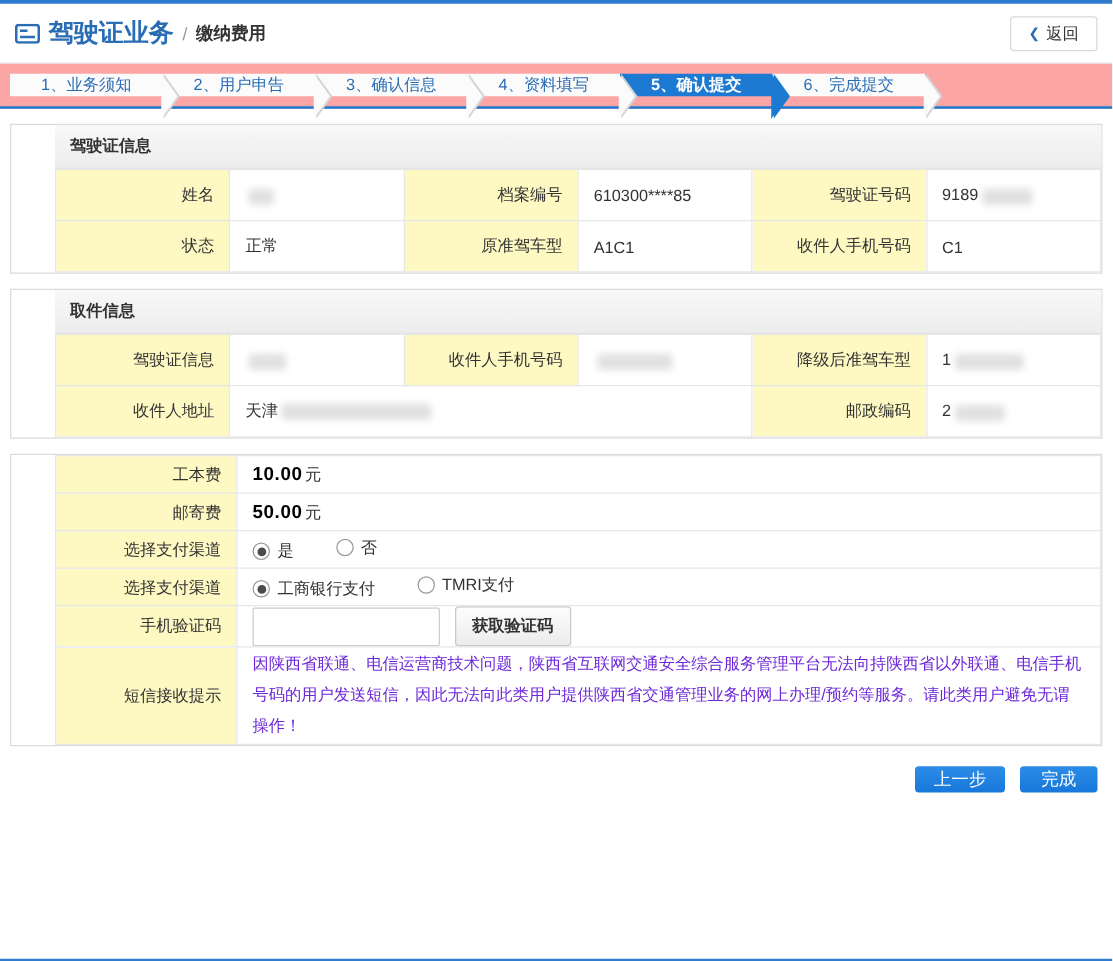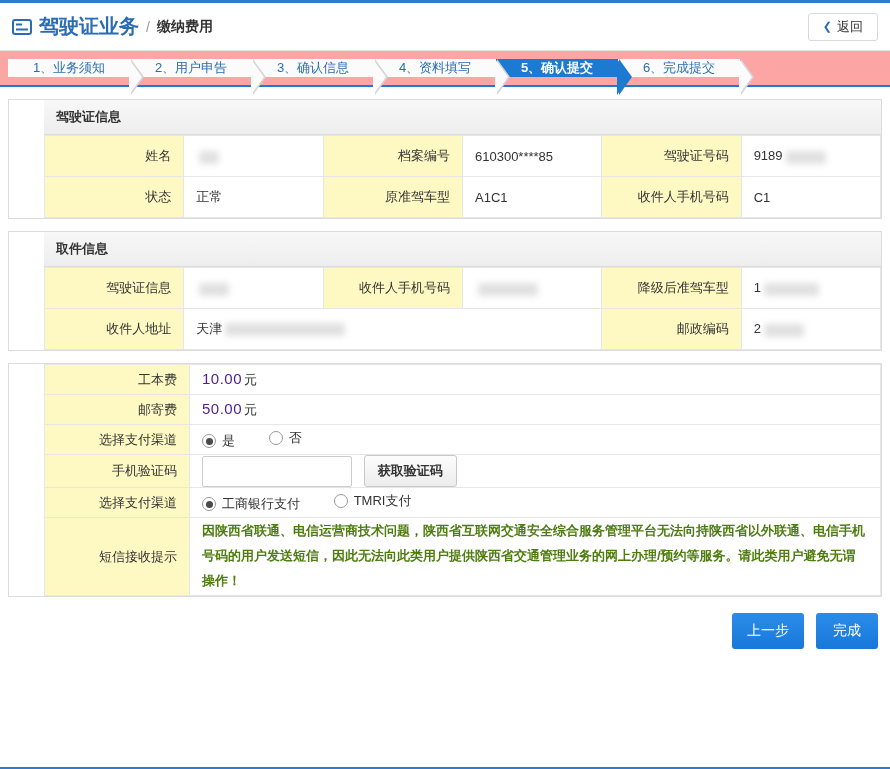--- a/index.html
+++ b/index.html
@@ -52,40 +52,40 @@
 
   
   .redact { display:inline-block; height:13px; border-radius:3px; background:#a8a8a8;
             filter:blur(3px); opacity:.35; vertical-align:middle; margin-left:3px; }
   .w20{width:20px}.w30{width:30px}.w40{width:40px}.w55{width:55px}.w60{width:60px}.w120{width:120px}
 
   
   .fees td { height:30px; }
   .fees td.lbl { width:145px; }
   .fees td.val { white-space:normal; }
-  .fee-number { color:#4c1d95; font-size:15px; font-weight:normal; letter-spacing:.5px; }
+  .fee-number { color:#000000; font-size:15px; font-weight:bold; letter-spacing:.5px; }
   .fee-unit { color:#333; margin-left:2px; }
 
   .radio { display:inline-flex; align-items:center; gap:6px; margin-right:30px; cursor:pointer; }
   .rb { width:14px; height:14px; border:1px solid #9a9a9a; border-radius:50%; background:#fff;
         display:inline-flex; align-items:center; justify-content:center; flex:none; }
   .rb.checked::after { content:""; width:7px; height:7px; border-radius:50%; background:#4a4a4a; }
 
   .code-input { width:150px; height:31px; border:1px solid #ccc; border-radius:2px; padding:0 8px;
                 font-size:13px; font-family:inherit; vertical-align:middle; }
   .code-btn { height:32px; padding:0 13px; margin-left:8px; background:linear-gradient(#fdfdfd,#ececec);
               border:1px solid #c9c9c9; border-radius:3px; font-size:13px; font-weight:bold; color:#333;
               cursor:pointer; vertical-align:middle; font-family:inherit; }
 
   .sms-row td { height:78px; }
-  .sms-tip { color:#4d7c0f; line-height:1.9; white-space:normal;font-weight:bold; }
+  .sms-tip { color:#6d28d9; line-height:1.9; white-space:normal; }
 
   
   .footer { display:flex; justify-content:flex-end; gap:12px; padding:16px 12px 0; }
-  .btn-blue { min-width:62px; height:36px; padding:0 15px; border:none; border-radius:3px;
+  .btn-blue { min-width:62px; height:21px; padding:0 15px; border:none; border-radius:3px;
               background:linear-gradient(#2b8ce8,#1878da); color:#fff; font-size:14px;
               cursor:pointer; font-family:inherit; }
   .bottomline { height:2px; background:#2e7bd0; margin-top:auto; flex:none; }
 </style>
 </head>
 <body>
 
 <div class="page">
   <div class="topline"></div>
 
@@ -218,37 +218,37 @@
             <span class="rb checked"></span>
             <span>是</span>
           </label>
           <label class="radio">
             <span class="rb"></span>
             <span>否</span>
           </label>
         </td>
       </tr>
       <tr>
+        <td class="lbl">选择支付渠道</td>
+        <td class="val">
+          <label class="radio">
+            <span class="rb checked"></span>
+            <span>工商银行支付</span>
+          </label>
+          <label class="radio">
+            <span class="rb"></span>
+            <span>TMRI支付</span>
+          </label>
+        </td>
+      </tr>
+      <tr>
         <td class="lbl">手机验证码</td>
         <td class="val">
           <input class="code-input" type="text" style="">
           <button class="code-btn">获取验证码</button>
-        </td>
-      </tr>
-      <tr>
-        <td class="lbl">选择支付渠道</td>
-        <td class="val">
-          <label class="radio">
-            <span class="rb checked"></span>
-            <span>工商银行支付</span>
-          </label>
-          <label class="radio">
-            <span class="rb"></span>
-            <span>TMRI支付</span>
-          </label>
         </td>
       </tr>
       <tr class="sms-row">
         <td class="lbl">短信接收提示</td>
         <td class="val sms-tip">因陕西省联通、电信运营商技术问题，陕西省互联网交通安全综合服务管理平台无法向持陕西省以外联通、电信手机号码的用户发送短信，因此无法向此类用户提供陕西省交通管理业务的网上办理/预约等服务。请此类用户避免无谓操作！</td>
       </tr>
     </tbody>
       </table>
   </div>
 

